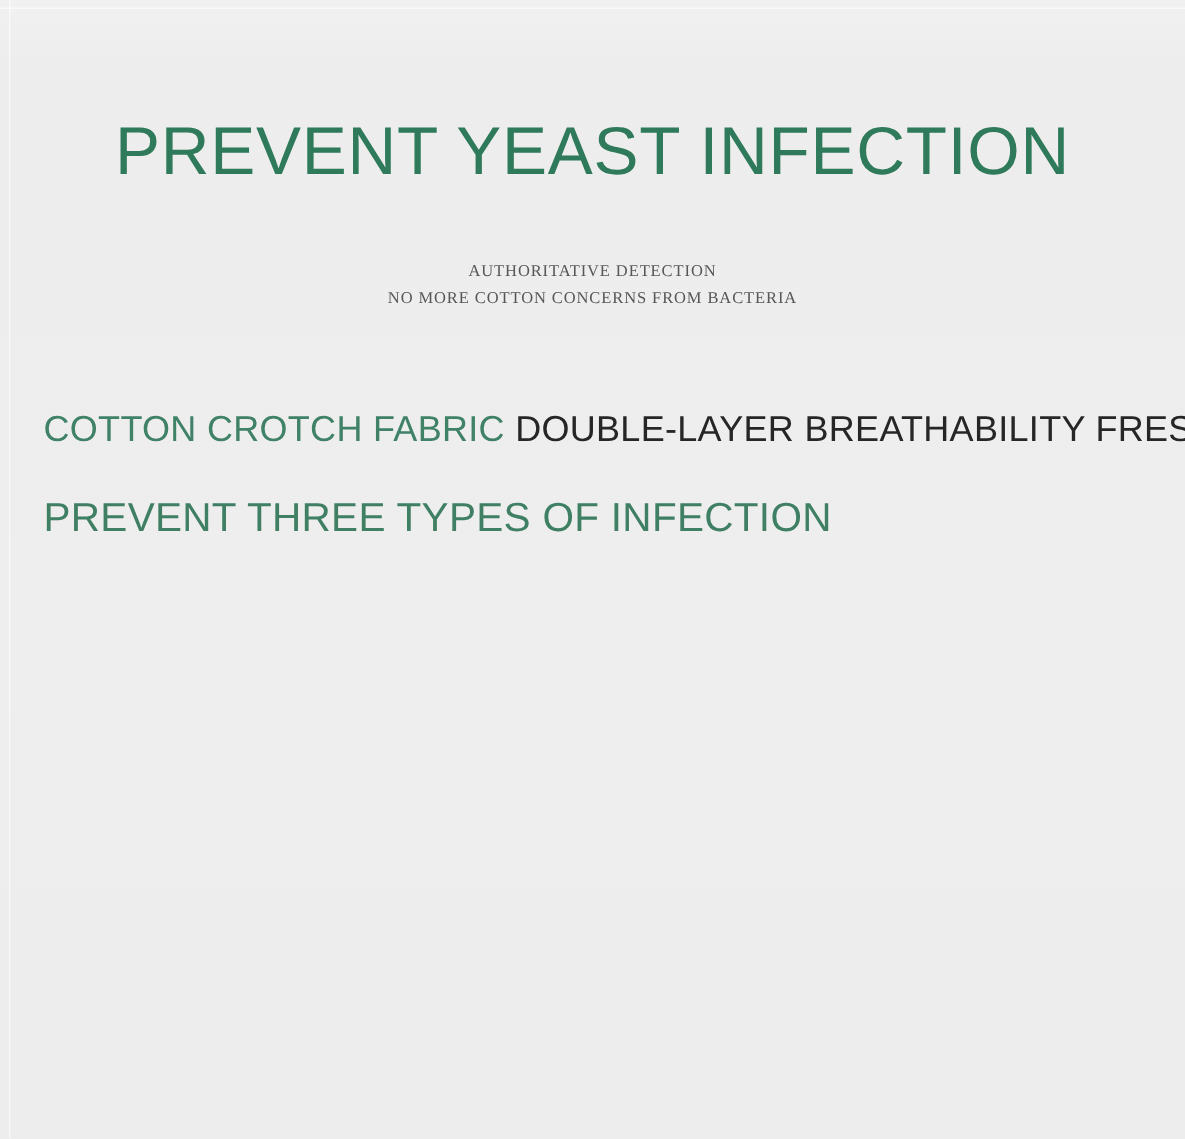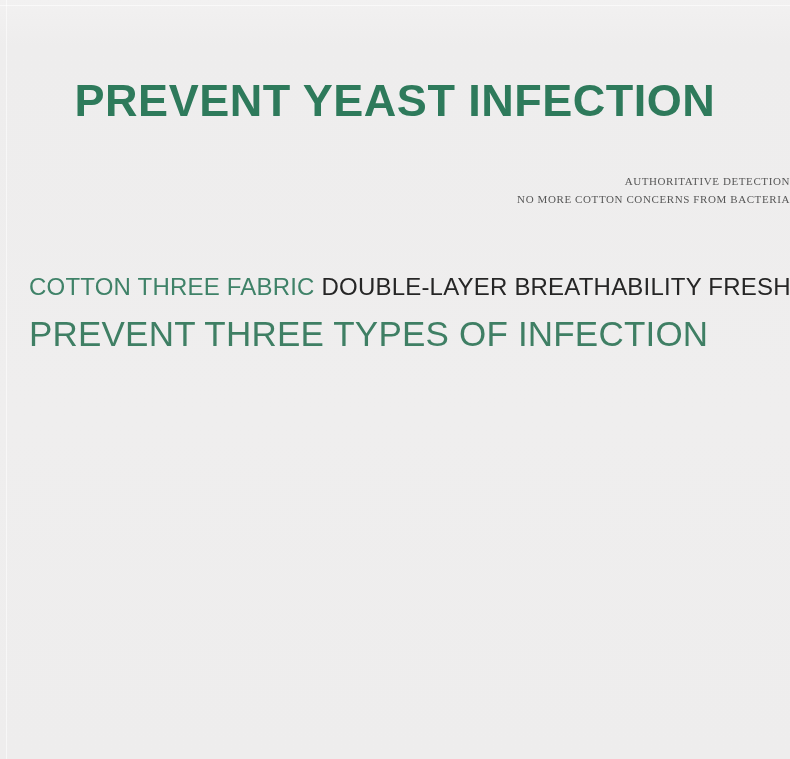--- a/index.html
+++ b/index.html
@@ -34,31 +34,31 @@
     background: rgba(255,255,255,0.6);
   }
 
   
   .main-title {
     position: absolute;
     left: 0; top: 78px;
     width: 790px;
     text-align: center;
     font-size: 45px;
-    font-weight: bold;
+    font-weight: normal;
     letter-spacing: 0.5px;
     color: #2e7a5b;
     line-height: 1;
     white-space: nowrap;
   }
   .sub-block {
     position: absolute;
     left: 0; top: 172px;
     width: 790px;
-    text-align: right;
+    text-align: center;
     font-family: "Liberation Serif", serif;
     font-size: 11px;
     letter-spacing: 0.6px;
     color: #575757;
     line-height: 18px;
   }
   .sub-block div { white-space: nowrap; }
 
   
   .tagline {
@@ -67,22 +67,22 @@
     font-size: 24px;
     color: #222222;
     letter-spacing: 0.2px;
     white-space: nowrap;
   }
   .tagline .accent { color: #3f8268; }
   .tagline .plain { color: #262626; }
 
   .heading2 {
     position: absolute;
-    left: 29px; top: 314px;
-    font-size: 35px;
+    left: 29px; top: 330px;
+    font-size: 27px;
     color: #3f7f64;
     letter-spacing: 0.2px;
     white-space: nowrap;
   }
 
   
   .row { position: absolute; left: 0; width: 790px; }
   .row-1 { top: 440px; height: 140px; }
   .row-2 { top: 608px; height: 145px; }
 </style>
@@ -95,21 +95,21 @@
   <div class="seam-top"></div>
 
   <div class="main-title">PREVENT YEAST INFECTION</div>
 
   <div class="sub-block">
     <div>AUTHORITATIVE DETECTION</div>
     <div>NO MORE COTTON CONCERNS FROM BACTERIA</div>
   </div>
 
   <div class="tagline">
-    <span class="accent">COTTON THREE FABRIC</span>
+    <span class="accent">COTTON CROTCH FABRIC</span>
     <span class="plain">DOUBLE-LAYER BREATHABILITY FRESH</span>
   </div>
 
   <div class="heading2">PREVENT THREE TYPES OF INFECTION</div>
 
   <div class="row row-1">
 
     
 
     

